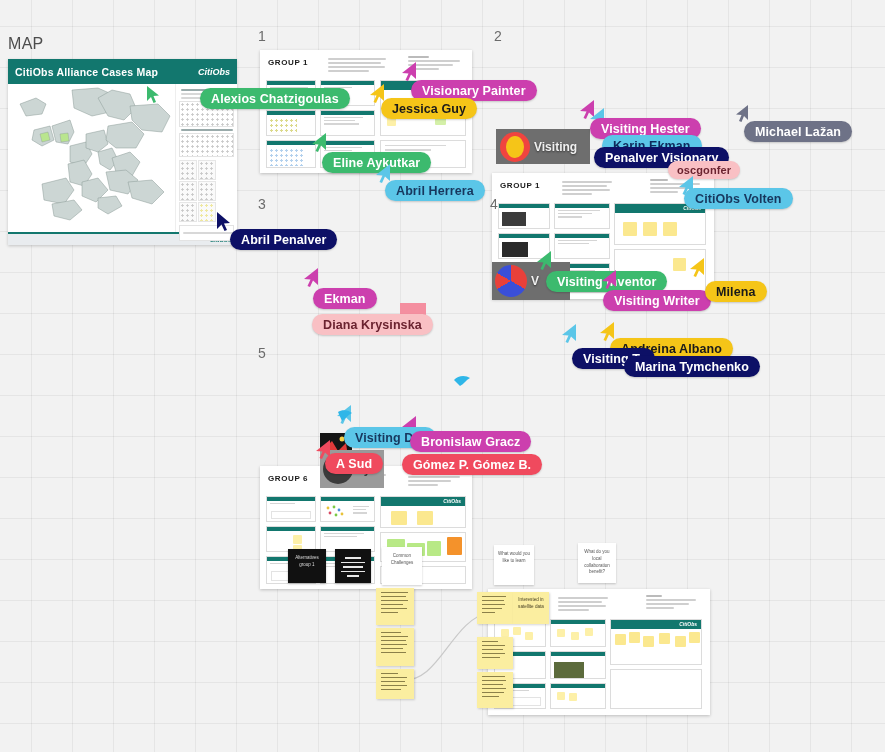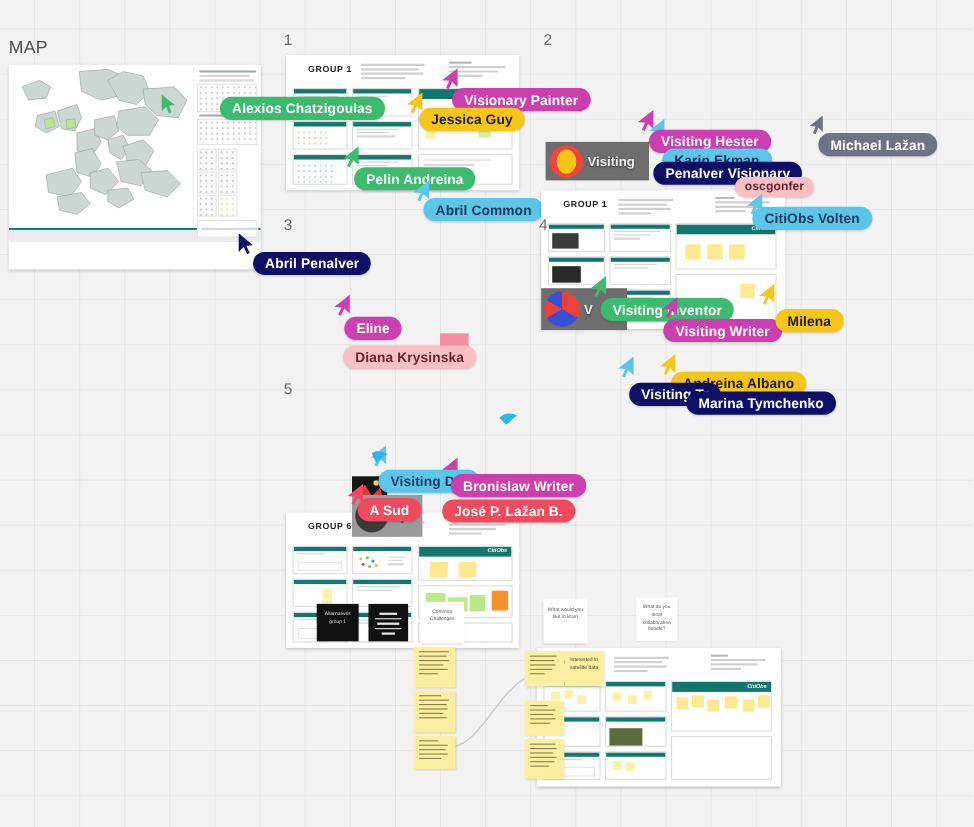--- a/index.html
+++ b/index.html
@@ -57,21 +57,21 @@
     background-size:5px 5px; opacity:.8;}
   .dotpat.yel { background-image:radial-gradient(#ece48a 35%, transparent 37%); }
 
   
   .grp-num { font-size:14px; color:#6b6b6b; }
   .board {
     background:#fff; box-shadow:0 1px 3px rgba(0,0,0,.22);
     overflow:hidden; position:relative;
   }
   .board .b-title {
-    position:absolute; left:20px; top:8px;
+    position:absolute; left:8px; top:8px;
     font-size:8px; font-weight:bold; color:#1a1a1a; letter-spacing:.6px;
   }
   .b-lines { position:absolute; }
   .b-lines i { display:block; height:1.6px; background:#cfcfcf; margin-bottom:2.4px; border-radius:1px;}
   .slide {
     position:absolute; background:#fff; border:1px solid #dcdcdc; overflow:hidden;
   }
   .slide .bar { height:4px; background:#12776e; }
   .slide .txt { padding:2px 3px; }
   .slide .txt i { display:block; height:1.2px; background:#d5d5d5; margin-bottom:2px;}
@@ -128,20 +128,24 @@
   .sticky .stxt { font-size:4.6px; color:#4a4426; text-align:center; line-height:1.6;}
 </style>
 </head>
 <body>
 
 <div id="canvas"></div>
 
 <div class="abs map-title">MAP</div>
 
 <div class="abs map-frame">
+  <div class="map-header">
+    <span class="h-title">CitiObs Alliance Cases Map</span>
+    <span class="h-logo">CitiObs</span>
+  </div>
   <div class="map-body">
     <div class="map-canvas">
       <svg class="eu-svg" width="160" height="145" viewBox="0 0 160 145">
         <g fill="#ccd6d4" stroke="#8a9a97" stroke-width="0.5">
           <path d="M8,18 L24,12 L34,18 L30,28 L14,30 Z"></path>
           <path d="M60,4 L86,2 L104,10 L98,26 L80,30 L62,22 Z"></path>
           <path d="M86,12 L100,4 L118,8 L124,22 L112,34 L96,30 Z"></path>
           <path d="M40,40 L58,34 L62,46 L56,58 L44,56 Z"></path>
           <path d="M22,44 L38,40 L42,54 L30,60 L20,54 Z"></path>
           <path d="M58,60 L74,56 L80,68 L72,80 L58,76 Z"></path>
@@ -315,28 +319,28 @@
       <path d="M16,0 L16,17 L11,12.5 L8,19 L5.5,18 L8.5,11.5 L2,11 Z" fill="#f5c518"></path>
     </svg>
 </div>
 <div class="tag abs" style="left:381px; top:98px; background:#f5c518; color:#1a1a1a;">Jessica Guy</div>
 
 <div class="cursor abs" style="left:310px; top:133px;">
   <svg width="17" height="20" viewBox="0 0 17 20">
       <path d="M16,0 L16,17 L11,12.5 L8,19 L5.5,18 L8.5,11.5 L2,11 Z" fill="#3cba6e"></path>
     </svg>
 </div>
-<div class="tag abs" style="left:322px; top:152px; background:#3cba6e; color:#fff;">Pelin Andreina</div>
+<div class="tag abs" style="left:322px; top:152px; background:#3cba6e; color:#fff;">Eline Aykutkar</div>
 
 <div class="cursor abs" style="left:374px; top:164px;">
   <svg width="17" height="20" viewBox="0 0 17 20">
       <path d="M16,0 L16,17 L11,12.5 L8,19 L5.5,18 L8.5,11.5 L2,11 Z" fill="#5bc6e8"></path>
     </svg>
 </div>
-<div class="tag abs" style="left:385px; top:180px; background:#5bc6e8; color:#17375e;">Abril Common</div>
+<div class="tag abs" style="left:385px; top:180px; background:#5bc6e8; color:#17375e;">Abril Herrera</div>
 
 <div class="abs grp-num" style="left:494px; top:28px;">2</div>
 <div class="abs board" style="left:492px; top:50px; width:222px; height:126px;">
   <div class="b-title">GROUP 1</div>
   <div class="b-lines" style="left:70px; top:8px; width:50px;">
     <i style="width:100%"></i>
       <i style="width:90%"></i>
       <i style="width:96%"></i>
       <i style="width:60%"></i>
   </div>
@@ -513,21 +517,21 @@
   </div>
 </div>
 
 <div class="tag abs" style="left:230px; top:229px; background:#0d1066; color:#fff;">Abril Penalver</div>
 
 <div class="cursor abs" style="left:302px; top:268px;">
   <svg width="17" height="20" viewBox="0 0 17 20">
       <path d="M16,0 L16,17 L11,12.5 L8,19 L5.5,18 L8.5,11.5 L2,11 Z" fill="#cc3fae"></path>
     </svg>
 </div>
-<div class="tag abs" style="left:313px; top:288px; background:#cc3fae; color:#fff;">Eline</div>
+<div class="tag abs" style="left:313px; top:288px; background:#cc3fae; color:#fff;">Ekman</div>
 
 <div class="abs" style="left:400px;top:303px;width:26px;height:24px;background:#f48fa0;"></div>
 <div class="tag abs" style="left:312px; top:314px; background:#f9c0c4; color:#6b2330;">Diana Krysinska</div>
 
 <div class="abs grp-num" style="left:490px; top:196px;">4</div>
 <div class="abs board" style="left:488px; top:217px; width:222px; height:126px;">
   <div class="b-title">GROUP 4</div>
   <div class="b-lines" style="left:70px; top:8px; width:50px;">
     <i style="width:100%"></i>
       <i style="width:88%"></i>
@@ -642,28 +646,28 @@
   <svg width="17" height="20" viewBox="0 0 17 20">
       <path d="M16,0 L16,17 L11,12.5 L8,19 L5.5,18 L8.5,11.5 L2,11 Z" fill="#5bc6e8"></path>
     </svg>
 </div>
 <div class="cursor abs" style="left:400px; top:416px;">
   <svg width="17" height="20" viewBox="0 0 17 20">
       <path d="M16,0 L16,17 L11,12.5 L8,19 L5.5,18 L8.5,11.5 L2,11 Z" fill="#cc3fae"></path>
     </svg>
 </div>
 <div class="tag abs" style="left:344px; top:427px; background:#5bc6e8; color:#17375e;">Visiting Dre</div>
-<div class="tag abs" style="left:410px; top:431px; background:#cc3fae; color:#fff;">Bronislaw Writer</div>
+<div class="tag abs" style="left:410px; top:431px; background:#cc3fae; color:#fff;">Bronislaw Gracz</div>
 <div class="cursor abs" style="left:314px; top:440px;">
   <svg width="17" height="20" viewBox="0 0 17 20">
       <path d="M16,0 L16,17 L11,12.5 L8,19 L5.5,18 L8.5,11.5 L2,11 Z" fill="#f04a5e"></path>
     </svg>
 </div>
 <div class="tag abs" style="left:325px; top:453px; background:#f04a5e; color:#fff;">A Sud</div>
-<div class="tag abs" style="left:402px; top:454px; background:#f04a5e; color:#fff;">José P. Lažan B.</div>
+<div class="tag abs" style="left:402px; top:454px; background:#f04a5e; color:#fff;">Gómez P. Gómez B.</div>
 
 <div class="cursor abs" style="left:452px; top:374px;">
   <svg width="20" height="16" viewBox="0 0 20 16">
       <path d="M2,6 C6,1 14,1 18,4 C14,6 12,10 8,12 C6,10 4,8 2,6 Z" fill="#2fb6e8"></path>
     </svg>
 </div>
 <div class="cursor abs" style="left:337px; top:408px;">
   <svg width="16" height="16" viewBox="0 0 16 16">
       <path d="M1,4 C5,1 12,2 15,5 C11,7 8,11 5,13 Z" fill="#2fb6e8"></path>
     </svg>

